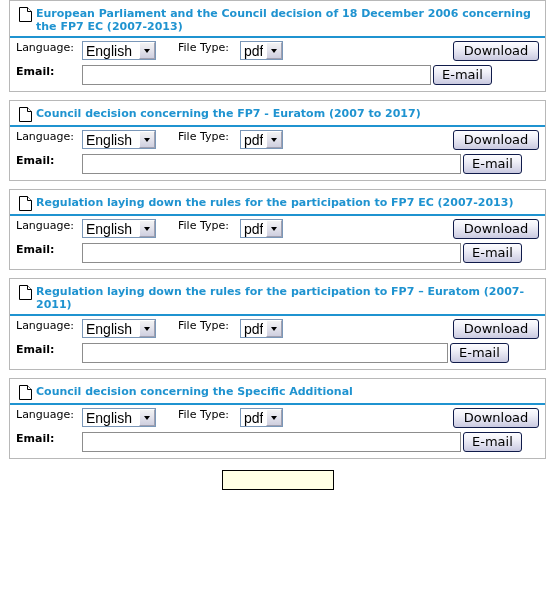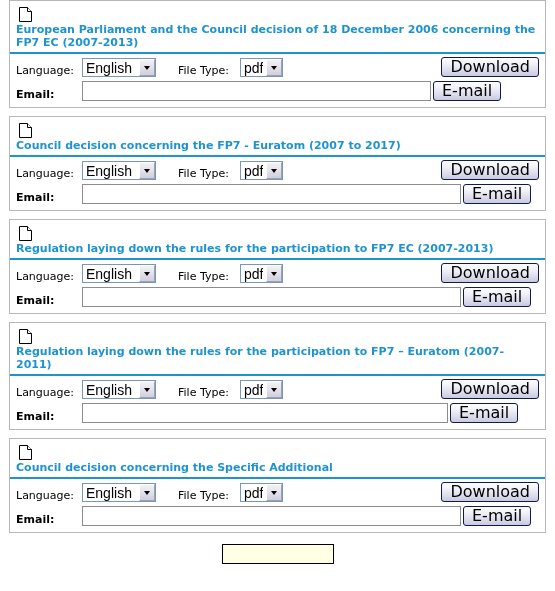--- a/index.html
+++ b/index.html
@@ -41,21 +41,20 @@
     background: #ffffff;
     margin-bottom: 8px;
     box-sizing: border-box;
   }
 
   .doc-header {
     display: flex;
     align-items: flex-start;
     padding: 5px 6px 3px 6px;
     border-bottom: 2px solid #1f93d0;
-    flex-direction: column;
   }
 
   .doc-icon {
     flex: 0 0 auto;
     width: 13px;
     height: 15px;
     margin: 1px 4px 0 3px;
     position: relative;
   }
   .doc-icon svg { display: block; }
@@ -68,21 +67,21 @@
     line-height: 13px;
     padding-top: 1px;
   }
 
   .doc-body {
     padding: 3px 6px 6px 6px;
   }
 
   .row {
     display: flex;
-    align-items: flex-end;
+    align-items: flex-start;
     margin-bottom: 4px;
   }
   .row:last-child { margin-bottom: 0; }
 
   .field-label {
     font-family: "DejaVu Sans", "Liberation Sans", sans-serif;
     font-size: 11px;
     color: #000000;
     white-space: nowrap;
   }
@@ -142,21 +141,21 @@
     height: 20px;
     border: 1px solid #8d8d8d;
     background: #ffffff;
     box-sizing: border-box;
     padding: 0 3px;
     color: #000;
   }
 
   .btn {
     font-family: "DejaVu Sans", "Liberation Sans", sans-serif;
-    font-size: 16px;
+    font-size: 13px;
     color: #000000;
     background: linear-gradient(to bottom, #fdfdff 0%, #f0f0f8 35%, #d9d9ea 75%, #c9c9e0 100%);
     border: 1px solid #101b4a;
     border-radius: 3px;
     height: 20px;
     line-height: 18px;
     padding: 0 8px;
     box-sizing: border-box;
     cursor: pointer;
     white-space: nowrap;

